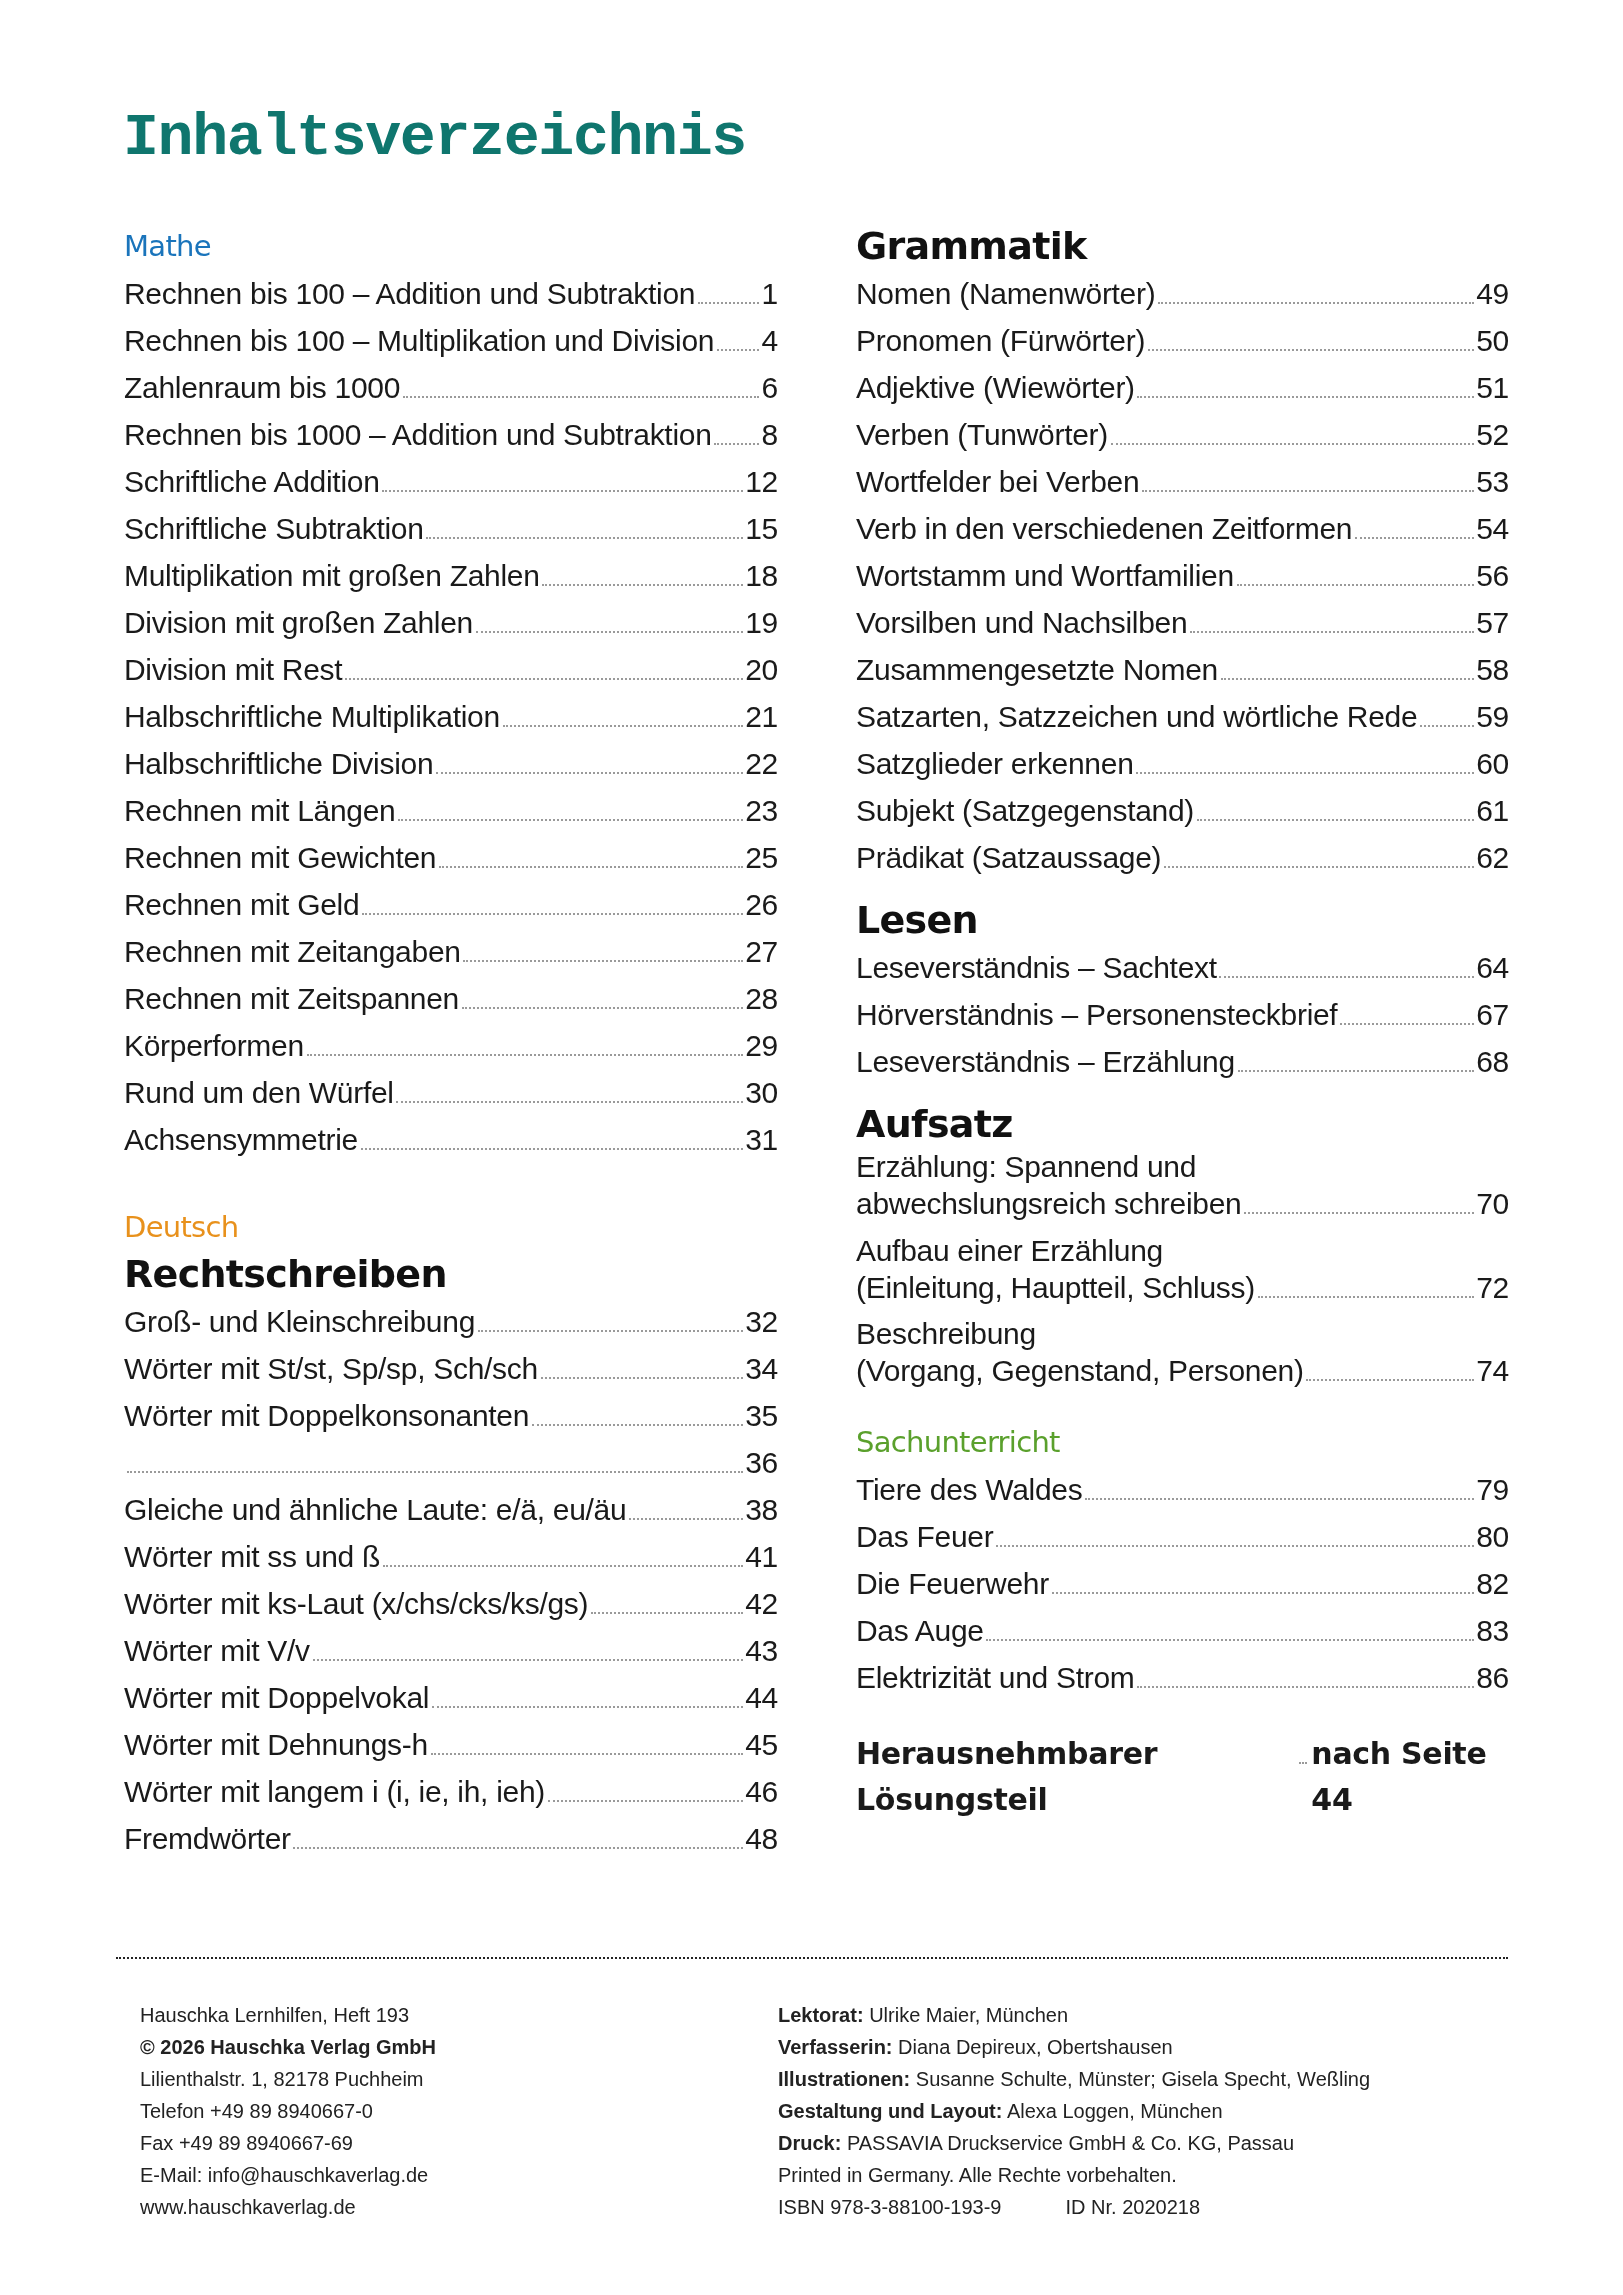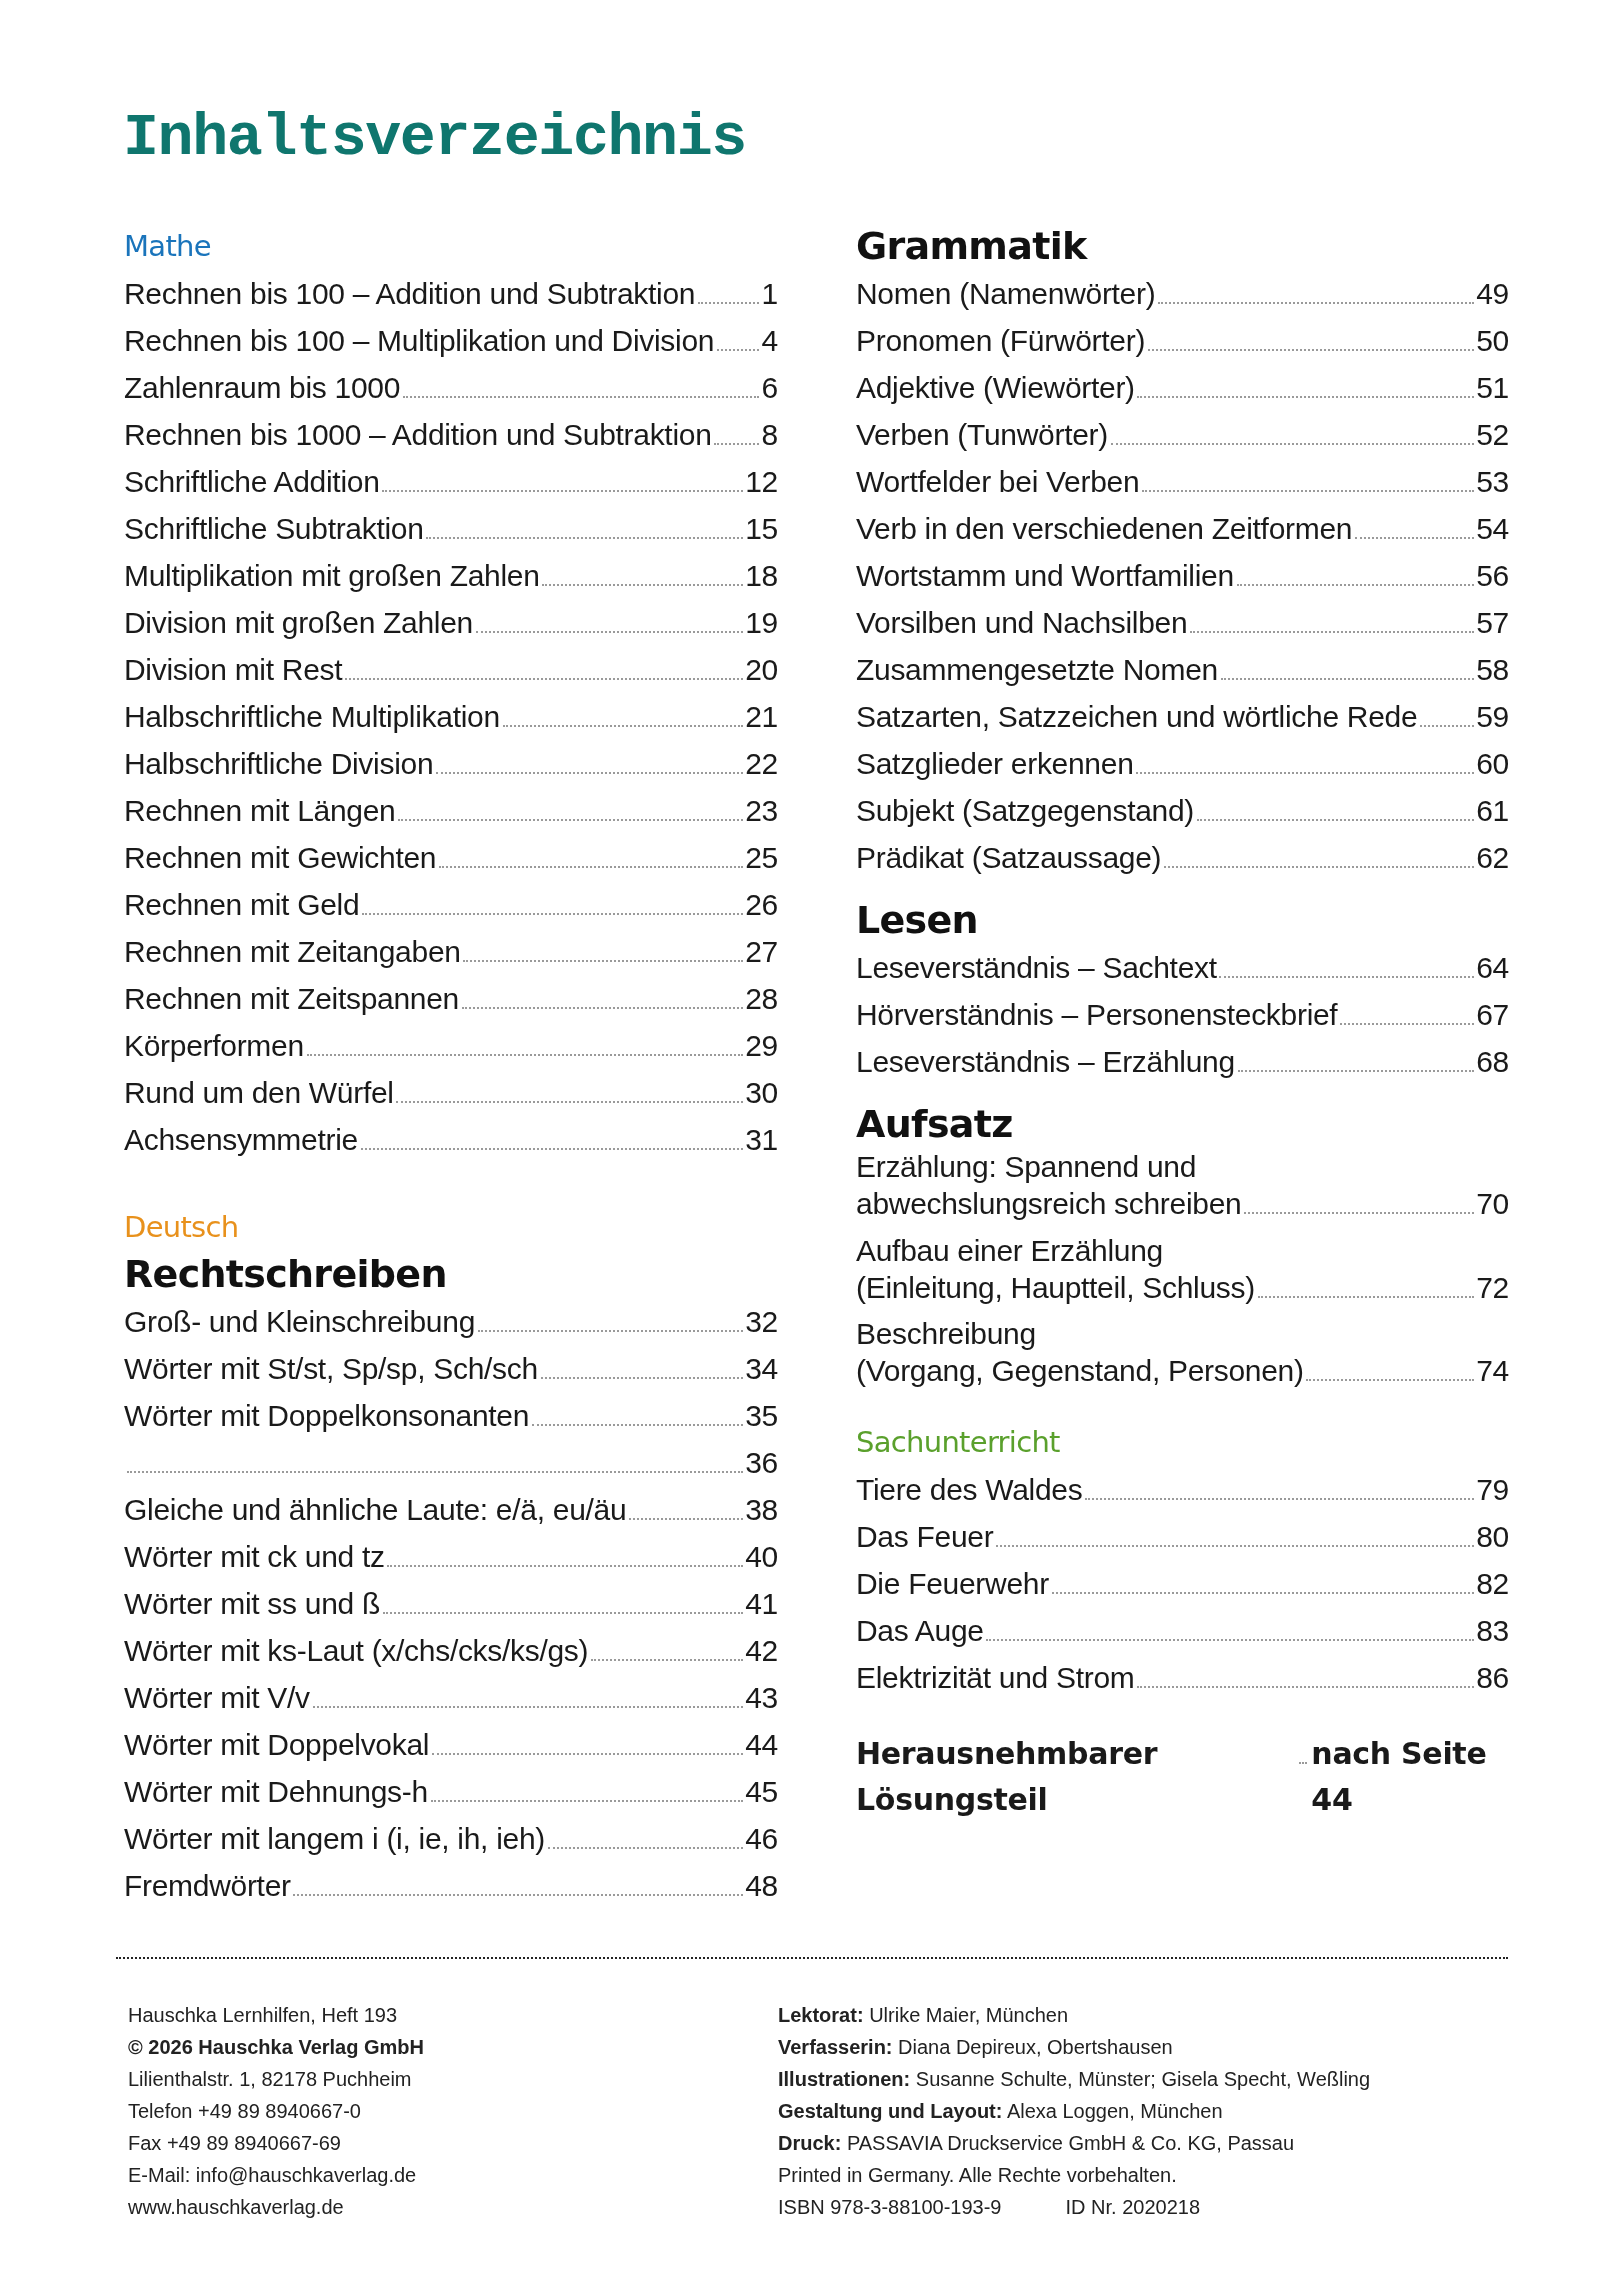--- a/index.html
+++ b/index.html
@@ -27,21 +27,21 @@
   .entry2 .line1 { white-space:nowrap; }
   .entry2 .row2 { display:flex; align-items:baseline; }
   .entry2 .row2 .dots { flex:1; border-bottom:2px dotted #9a9a9a; margin:0 2.7px 6.8px 2.7px; }
   .gap-s { height:16px; }
   .gap-l { height:41px; }
   .solution { display:flex; align-items:baseline; font-weight:bold; font-size:30px;
          line-height:46px; letter-spacing:-0.3px; font-family:"DejaVu Sans", sans-serif; }
   .solution .dots { width:9.5px; border-bottom:2px dotted #9a9a9a; margin:0 4px 6.8px 4px; }
   .rule { position:absolute; left:116px; top:1957px; width:1392px; border-top:2.7px dotted #222; }
   .imprint { position:absolute; top:1999px; font-size:20px; line-height:32px; color:#222; }
-  .imprint.left { left:128px; }
+  .imprint.left { left:140px; }
   .imprint.right { left:778px; }
   .imprint .b { font-weight:bold; }
   .imprint .isbn-row span + span { margin-left:64px; }
 </style>
 </head>
 <body>
 
 <h1 class="page-title">Inhaltsverzeichnis</h1>
 
 <div class="col left">
@@ -163,25 +163,20 @@
         <span class="page">35</span>
       </div>
       <div class="entry">
         <span class="dots"></span>
         <span class="page">36</span>
       </div>
       <div class="entry">
         <span class="title">Gleiche und ähnliche Laute: e/ä, eu/äu</span>
         <span class="dots"></span>
         <span class="page">38</span>
-      </div>
-      <div class="entry">
-        <span class="title">Wörter mit ck und tz</span>
-        <span class="dots"></span>
-        <span class="page">40</span>
       </div>
       <div class="entry">
         <span class="title">Wörter mit ss und ß</span>
         <span class="dots"></span>
         <span class="page">41</span>
       </div>
       <div class="entry">
         <span class="title">Wörter mit ks-Laut (x/chs/cks/ks/gs)</span>
         <span class="dots"></span>
         <span class="page">42</span>

